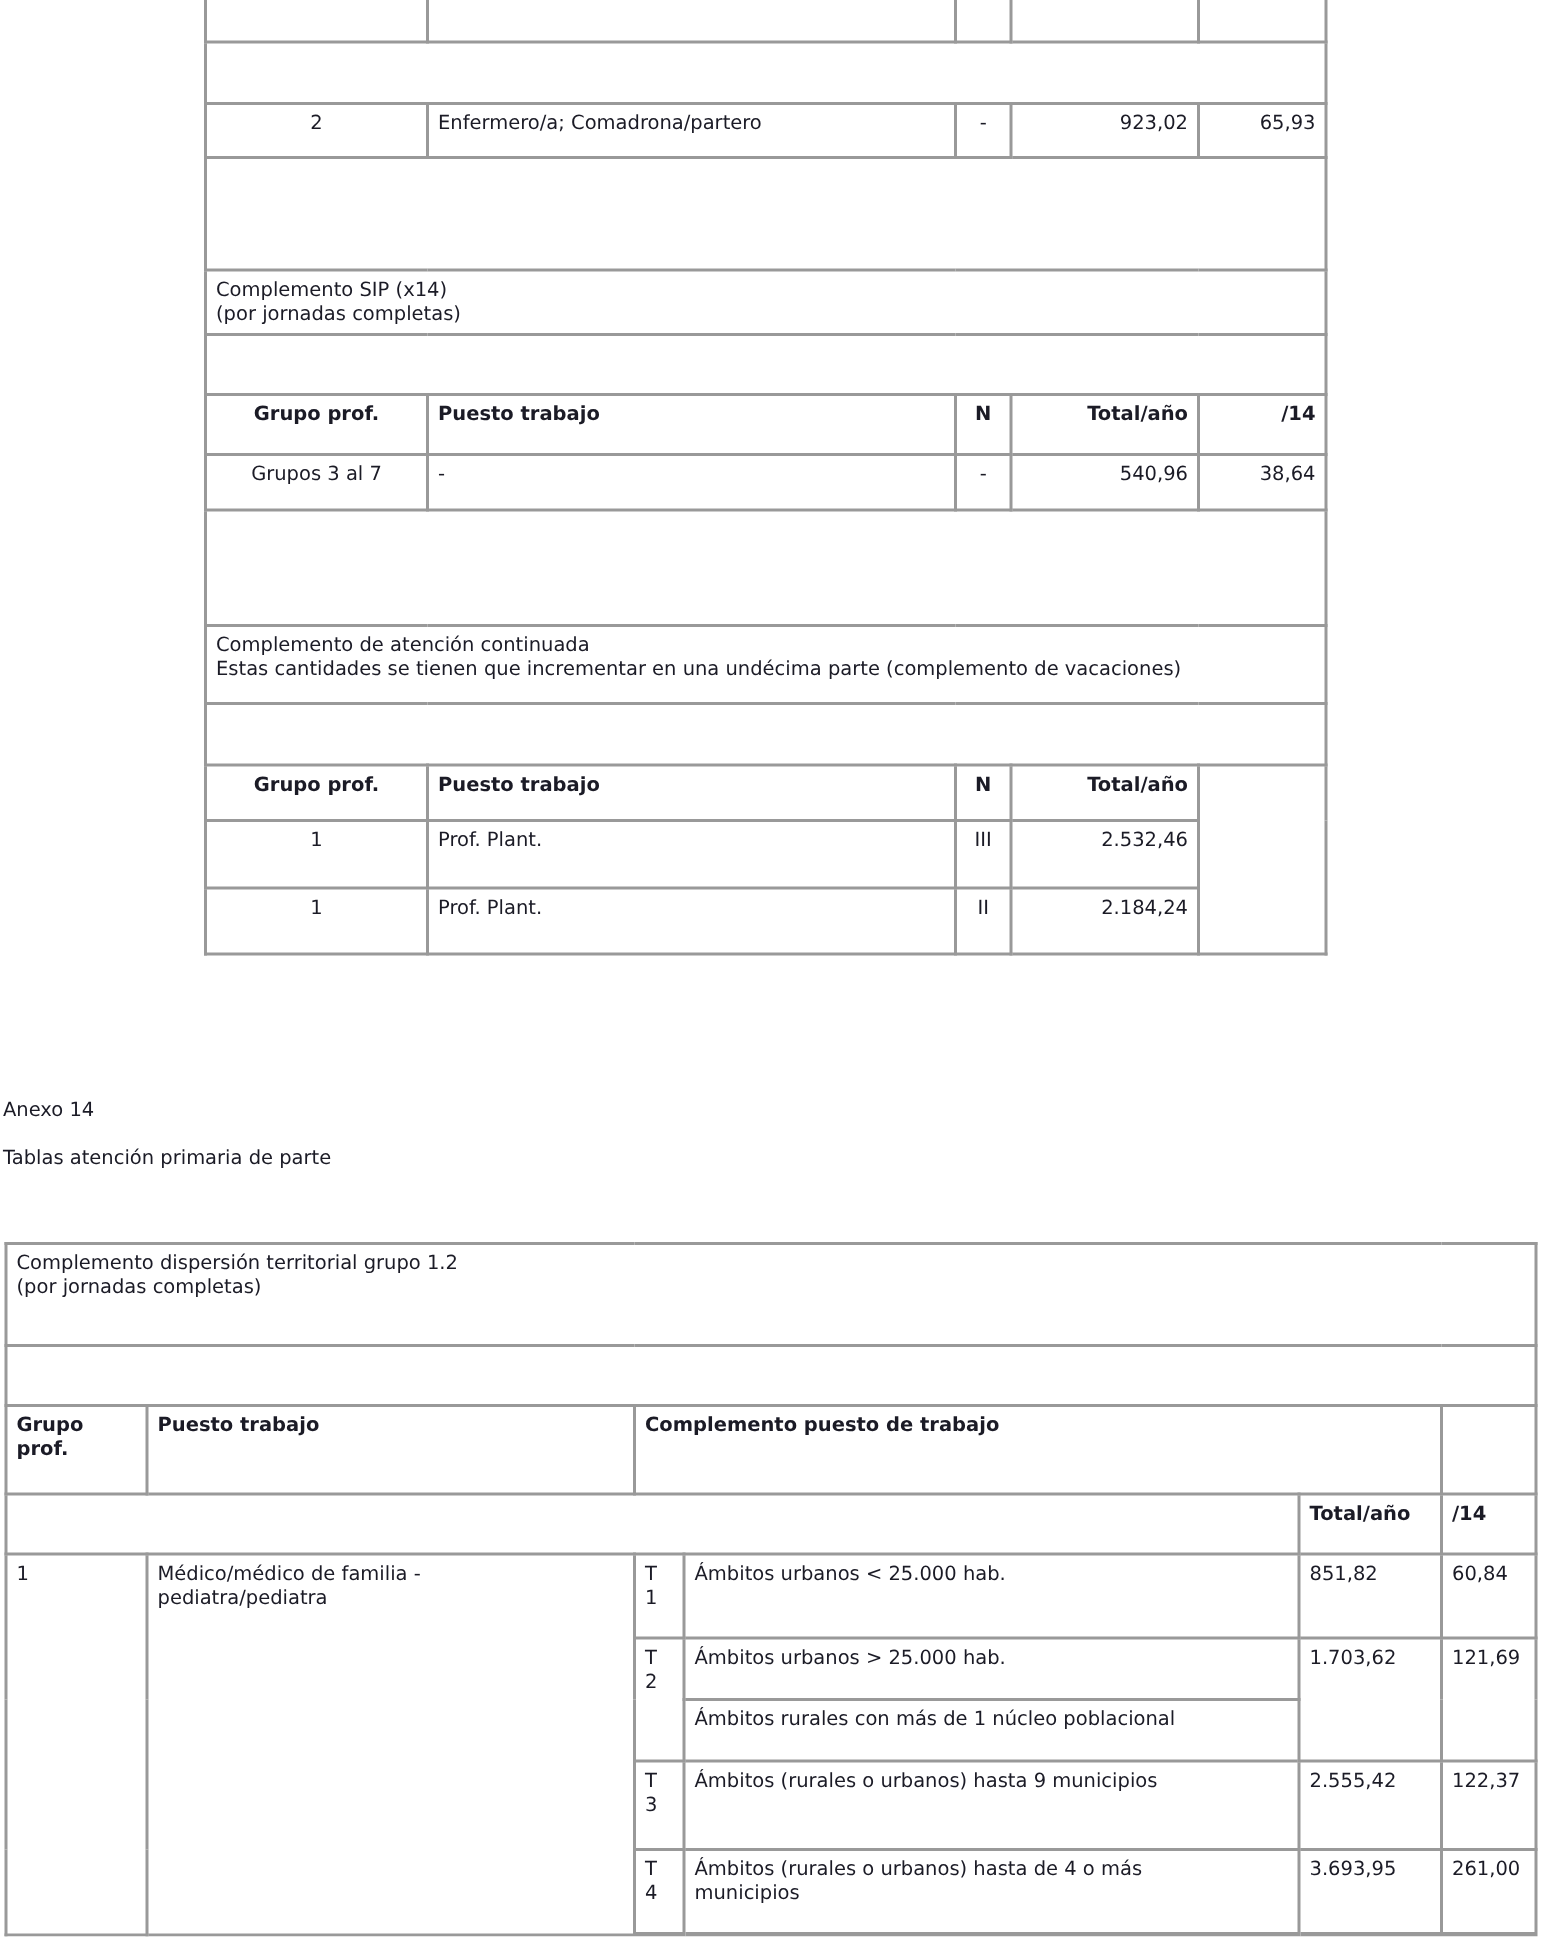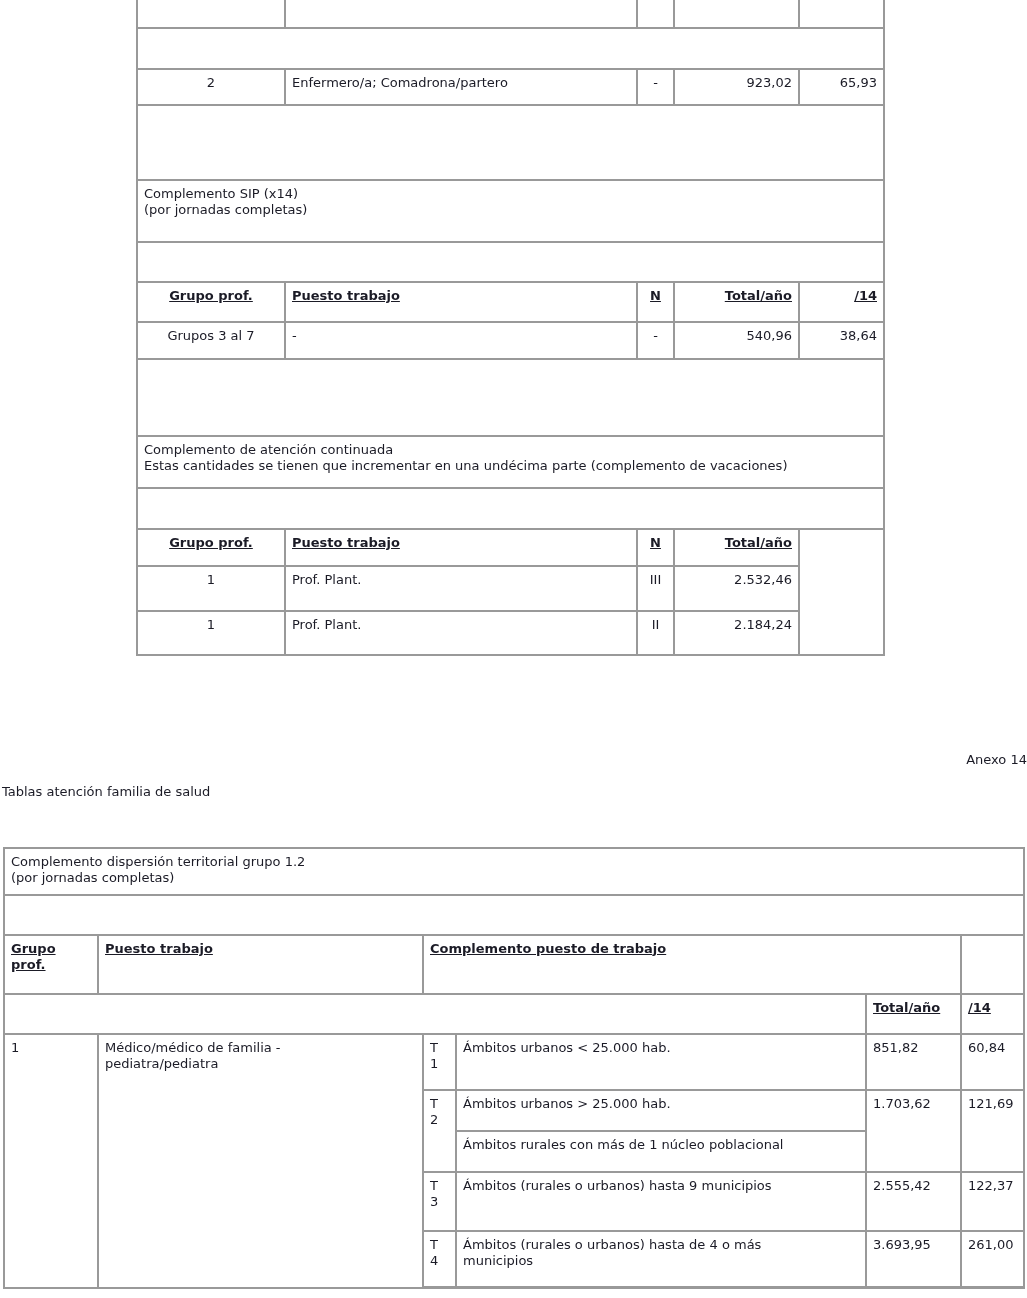--- a/index.html
+++ b/index.html
@@ -19,23 +19,23 @@
     padding: 5px 6px 3px 6px;
     overflow: hidden;
     word-wrap: break-word;
   }
   .t-top { margin: 0 0 0 136px; width: 747px; }
   .t-top .no-top { border-top: none; }
   .t-bottom { margin: 46px 0 0 3px; width: 1020px; }
   .t-bottom .last-row td { border-bottom-width: 3px; }
   .c  { text-align: center; }
   .r  { text-align: right; }
-  .b  { font-weight: bold; text-decoration: underline; }
+  .b  { font-weight: bold; }
   .ml { white-space: pre-line; }
-  p.anexo { margin: 96px 0 0 2px; text-align: right; }
+  p.anexo { margin: 96px 0 0 2px; }
   p.sub   { margin: 16px 0 0 2px; }
 </style>
 </head>
 <body>
 
 <table class="t-top">
   <colgroup>
     <col style="width:148px">
       <col style="width:352px">
       <col style="width:37px">
@@ -57,21 +57,21 @@
     <tr style="height:36px">
       <td class="c">2</td>
       <td>Enfermero/a; Comadrona/partero</td>
       <td class="c">-</td>
       <td class="r">923,02</td>
       <td class="r">65,93</td>
     </tr>
     <tr style="height:75px">
       <td colspan="5"></td>
     </tr>
-    <tr style="height:62px">
+    <tr style="height:43px">
       <td colspan="5" class="ml">Complemento SIP (x14)
 (por jornadas completas)</td>
     </tr>
     <tr style="height:40px">
       <td colspan="5"></td>
     </tr>
     <tr style="height:40px">
       <td class="b c">Grupo prof.</td>
       <td class="b">Puesto trabajo</td>
       <td class="b c">N</td>
@@ -111,33 +111,33 @@
     <tr style="height:44px">
       <td class="c">1</td>
       <td>Prof. Plant.</td>
       <td class="c">II</td>
       <td class="r">2.184,24</td>
     </tr>
   </tbody>
 </table>
 
 <p class="anexo">Anexo 14</p>
-<p class="sub">Tablas atención familia de salud</p>
+<p class="sub">Tablas atención primaria de parte</p>
 
 <table class="t-bottom">
   <colgroup>
     <col style="width:94px">
       <col style="width:325px">
       <col style="width:33px">
     <col style="width:410px">
       <col style="width:95px">
       <col style="width:63px">
   </colgroup>
   <tbody>
-    <tr style="height:47px">
+    <tr style="height:68px">
       <td colspan="6" class="ml">Complemento dispersión territorial grupo 1.2
 (por jornadas completas)</td>
     </tr>
     <tr style="height:40px">
       <td colspan="6"></td>
     </tr>
     <tr style="height:59px">
       <td class="b">Grupo prof.</td>
       <td class="b">Puesto trabajo</td>
       <td colspan="3" class="b">Complemento puesto de trabajo</td>

